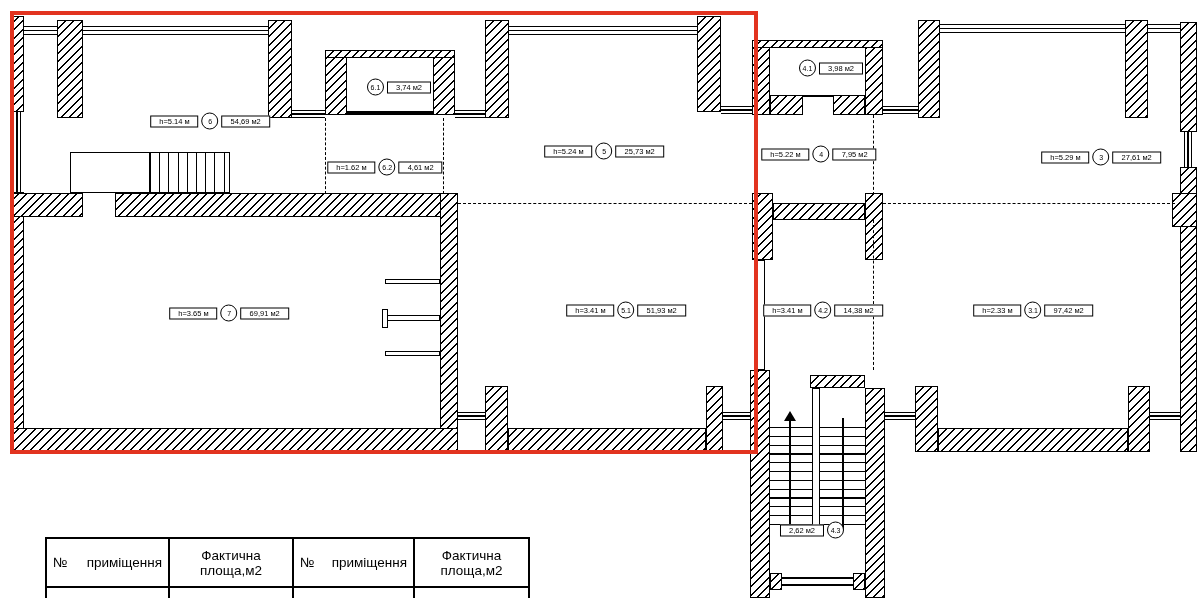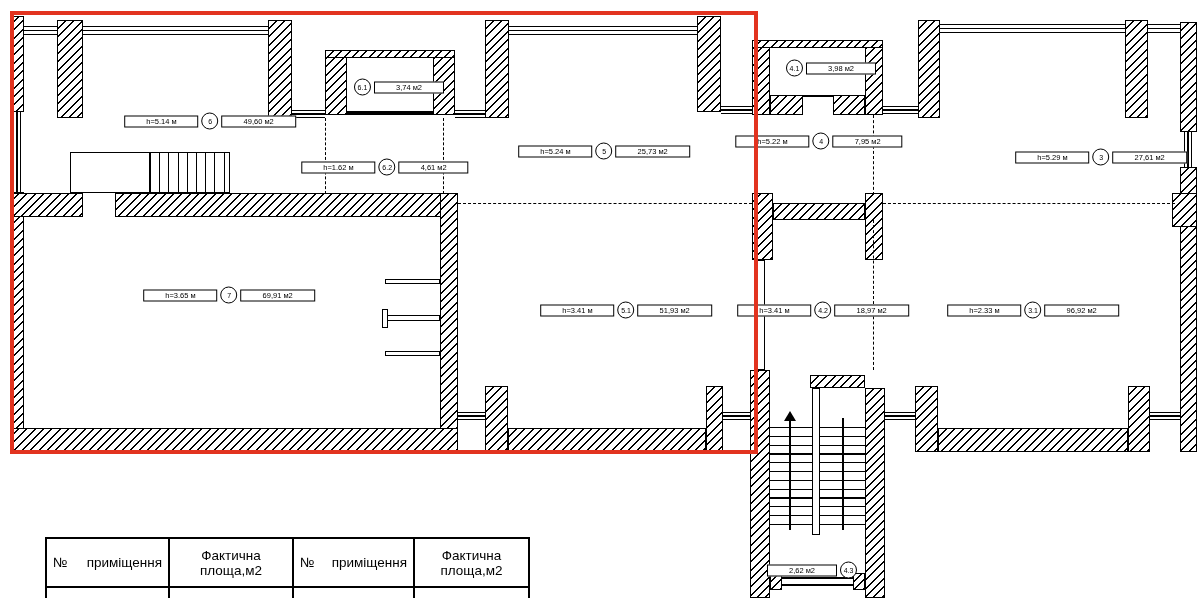--- a/index.html
+++ b/index.html
@@ -22,21 +22,21 @@
   .dv{position:absolute;width:0;border-left:1.6px dashed #000;z-index:1;}
   
   .steps{position:absolute;background:repeating-linear-gradient(to bottom,#000 0 1.2px,transparent 1.2px 8.8px);z-index:1;}
   .vsteps{position:absolute;left:78px;top:0;width:82px;height:100%;box-sizing:border-box;border-left:1px solid #000;
           background:repeating-linear-gradient(to right,#000 0 1px,transparent 1px 9.2px);}
   .arrowhead{position:absolute;width:0;height:0;border-left:6px solid transparent;border-right:6px solid transparent;
              border-bottom:10px solid #000;z-index:4;}
   
   .label{position:absolute;display:flex;align-items:center;gap:3px;transform:translate(-50%,-50%);
          white-space:nowrap;z-index:10;}
-  .hbox,.abox{border:1px solid #000;background:#fff;font-size:7.5px;line-height:10px;padding:0 21px;}
+  .hbox,.abox{border:1px solid #000;background:#fff;font-size:7.5px;line-height:10px;padding:0 8px;}
   .circ{border:1px solid #000;border-radius:50%;width:15px;height:15px;background:#fff;
         display:flex;align-items:center;justify-content:center;font-size:7px;flex:0 0 auto;}
   
   .red-rect{position:absolute;left:10px;top:11px;width:748px;height:443px;box-sizing:border-box;
             border:4.5px solid var(--sel,#e2331f);z-index:50;}
   
   .rooms-table{position:absolute;left:45px;top:537px;border-collapse:collapse;z-index:20;table-layout:fixed;}
   .rooms-table td{border:2px solid #000;font-size:13.5px;padding:2px 4px;vertical-align:middle;background:#fff;}
   .rooms-table tr.hdr td{height:43px;}
   .rooms-table tr.empty td{height:75px;}
@@ -125,71 +125,71 @@
   <div class="t" style="left:812px;top:388px;width:8px;height:147px;z-index:3"></div>
   <div class="s" style="left:789px;top:420px;width:2px;height:110px;z-index:4"></div>
   <div class="arrowhead" style="left:784px;top:411px"></div>
   <div class="s" style="left:842px;top:418px;width:2px;height:112px;z-index:4"></div>
   <div class="s" style="left:782px;top:577px;width:71px;height:2px"></div>
   <div class="s" style="left:782px;top:584px;width:71px;height:2px"></div>
 
   <div class="label" style="left:210px;top:121px">
     <span class="hbox">h=5.14 м</span>
     <span class="circ">6</span>
-    <span class="abox">49,60 м2</span>
+    <span class="abox">54,69 м2</span>
   </div>
   <div class="label" style="left:399px;top:87px">
     <span class="circ">6.1</span>
     <span class="abox">3,74 м2</span>
   </div>
   <div class="label" style="left:385px;top:167px">
     <span class="hbox">h=1.62 м</span>
     <span class="circ">6.2</span>
     <span class="abox">4,61 м2</span>
   </div>
   <div class="label" style="left:604px;top:151px">
     <span class="hbox">h=5.24 м</span>
     <span class="circ">5</span>
     <span class="abox">25,73 м2</span>
   </div>
-  <div class="label" style="left:229px;top:295px">
+  <div class="label" style="left:229px;top:313px">
     <span class="hbox">h=3.65 м</span>
     <span class="circ">7</span>
     <span class="abox">69,91 м2</span>
   </div>
   <div class="label" style="left:626px;top:310px">
     <span class="hbox">h=3.41 м</span>
     <span class="circ">5.1</span>
     <span class="abox">51,93 м2</span>
   </div>
   <div class="label" style="left:831px;top:68px">
     <span class="circ">4.1</span>
     <span class="abox">3,98 м2</span>
   </div>
-  <div class="label" style="left:819px;top:141px">
+  <div class="label" style="left:819px;top:154px">
     <span class="hbox">h=5.22 м</span>
     <span class="circ">4</span>
     <span class="abox">7,95 м2</span>
   </div>
   <div class="label" style="left:1101px;top:157px">
     <span class="hbox">h=5.29 м</span>
     <span class="circ">3</span>
     <span class="abox">27,61 м2</span>
   </div>
   <div class="label" style="left:823px;top:310px">
     <span class="hbox">h=3.41 м</span>
     <span class="circ">4.2</span>
-    <span class="abox">18,97 м2</span>
+    <span class="abox">14,38 м2</span>
   </div>
   <div class="label" style="left:1033px;top:310px">
     <span class="hbox">h=2.33 м</span>
     <span class="circ">3.1</span>
-    <span class="abox">96,92 м2</span>
-  </div>
-  <div class="label" style="left:812px;top:570px">
+    <span class="abox">97,42 м2</span>
+  </div>
+  <div class="label" style="left:812px;top:530px">
     <span class="abox">2,62 м2</span>
     <span class="circ">4.3</span>
   </div>
 
   <div class="red-rect"></div>
 
   <table class="rooms-table">
     <colgroup>
         <col style="width:123px">
         <col style="width:124px">

